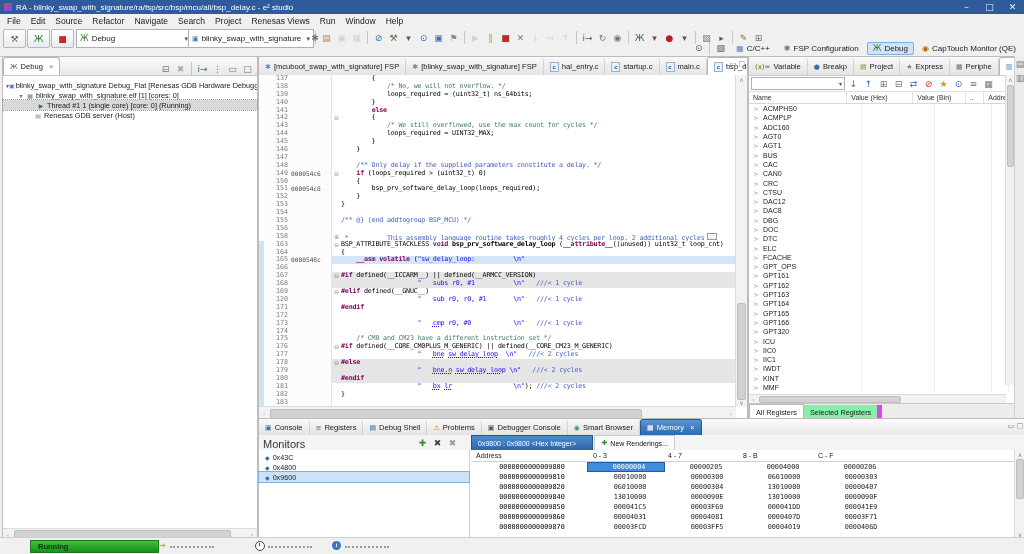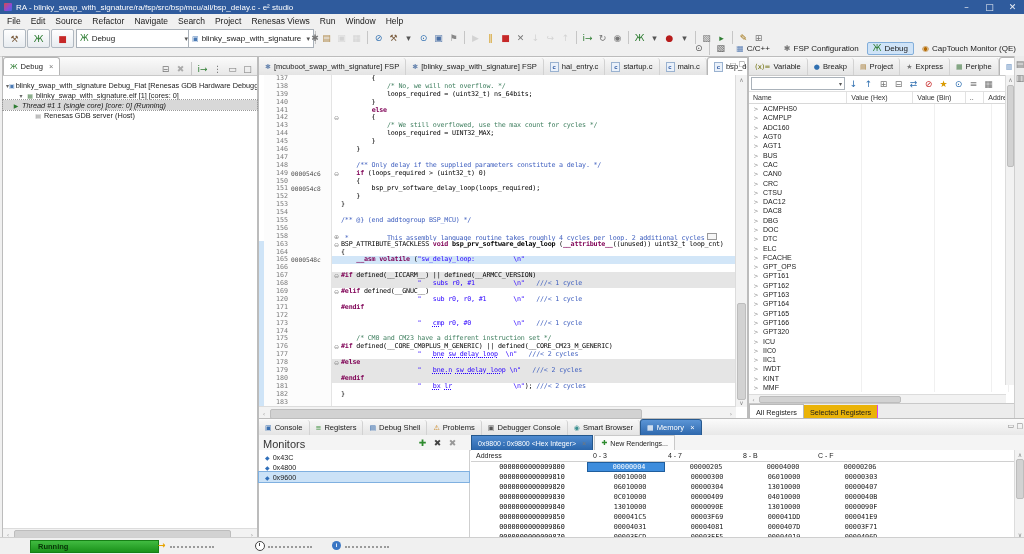--- a/index.html
+++ b/index.html
@@ -91,21 +91,21 @@
   .rfilter{height:15px;border-bottom:1px solid #e0e0e0;display:flex;align-items:center;padding:0 2px;gap:1px;}
   .rcombo{width:92px;height:11px;border:1px solid #aab2ba;background:#fff;display:flex;align-items:center;}
   .rcombo .arr{margin-left:auto;font-size:6px;color:#555;padding-right:2px;}
   .rhead{display:flex;height:11px;border-bottom:1px solid #d8d8d8;font-size:7px;color:#333;align-items:center;}
   .rhead span{border-right:1px solid #e2e2e2;padding-left:4px;height:100%;display:flex;align-items:center;}
   .rrow{display:flex;height:9.3px;align-items:center;font-size:7px;}
   .rrow .exp{width:14px;color:#888;font-size:6px;text-align:center;}
   .rrow .nm{flex:0 0 98px;}
   .rcell{height:100%;border-left:1px solid #f0f0f0;}
   .rbt{display:flex;position:absolute;left:0;right:0;bottom:0;height:15px;background:#ececec;border-top:1px solid #c9c9c9;align-items:flex-end;}
-  .rbtab{height:14px;padding:0 6px;font-size:7.3px;display:flex;align-items:center;border-right:1px solid #d946ef;background:#eab308;}
+  .rbtab{height:14px;padding:0 6px;font-size:7.3px;display:flex;align-items:center;border-right:5px solid #d946ef;background:#86efac;}
   .rbtab.on{background:#fff;border:1px solid #b9b9b9;border-bottom:0;}
 
   
   .memtool{position:absolute;left:0;right:0;top:16px;height:15px;background:#f4f4f4;border-bottom:1px solid #d8d8d8;}
   .monlabel{position:absolute;left:4px;top:3px;font-size:11px;color:#333;}
   .rentab{height:14px;display:flex;align-items:center;gap:3px;padding:0 6px;font-size:7px;white-space:nowrap;}
   .rentab.on{background:linear-gradient(#4f8bd0,#2b66ab);color:#fff;border:1px solid #24578c;}
   .rentab.plain{background:#fbfbfb;border:1px solid #c9c9c9;}
   .mrow{display:flex;align-items:center;height:10px;font-size:7.2px;gap:3px;padding-left:6px;}
   .mrow.sel{background:#cbe2f7;outline:1px solid #7fb0e0;}
@@ -213,21 +213,21 @@
         <div class="trow" style="padding-left: 3px;">
           <span class="twist ico">▾</span>
           <span class="ticn" style="color: rgb(74, 122, 181);">▣</span>
           <span class="tlabel">blinky_swap_with_signature Debug_Flat [Renesas GDB Hardware Debugging]</span>
         </div>
         <div class="trow" style="padding-left: 14px;">
           <span class="twist ico">▾</span>
           <span class="ticn" style="color: rgb(90, 138, 90);">▦</span>
           <span class="tlabel">blinky_swap_with_signature.elf [1] [cores: 0]</span>
         </div>
-        <div class="trow tsel" style=" font-style: italic;">
+        <div class="trow tsel" style="padding-left: 25px;">
           <span class="twist ico"></span>
           <span class="ticn" style="color: rgb(46, 125, 50);">▶</span>
           <span class="tlabel">Thread #1 1 (single core) [core: 0] (Running)</span>
         </div>
         <div class="trow" style="padding-left: 22px;">
           <span class="twist ico"></span>
           <span class="ticn" style="color: rgb(138, 138, 138);">▤</span>
           <span class="tlabel">Renesas GDB server (Host)</span>
         </div>
       </div>
@@ -1054,27 +1054,20 @@
             <span class="mv">00000303</span>
           </div>
           <div class="memrow">
             <span class="ma">0000000000009820</span>
             <span class="mv">06010000</span>
             <span class="mv">00000304</span>
             <span class="mv">13010000</span>
             <span class="mv">00000407</span>
           </div>
           <div class="memrow">
-            <span class="ma">0000000000009830</span>
-            <span class="mv">0C010000</span>
-            <span class="mv">00000409</span>
-            <span class="mv">04010000</span>
-            <span class="mv">0000040B</span>
-          </div>
-          <div class="memrow">
             <span class="ma">0000000000009840</span>
             <span class="mv">13010000</span>
             <span class="mv">0000090E</span>
             <span class="mv">13010000</span>
             <span class="mv">0000090F</span>
           </div>
           <div class="memrow">
             <span class="ma">0000000000009850</span>
             <span class="mv">000041C5</span>
             <span class="mv">00003F69</span>

